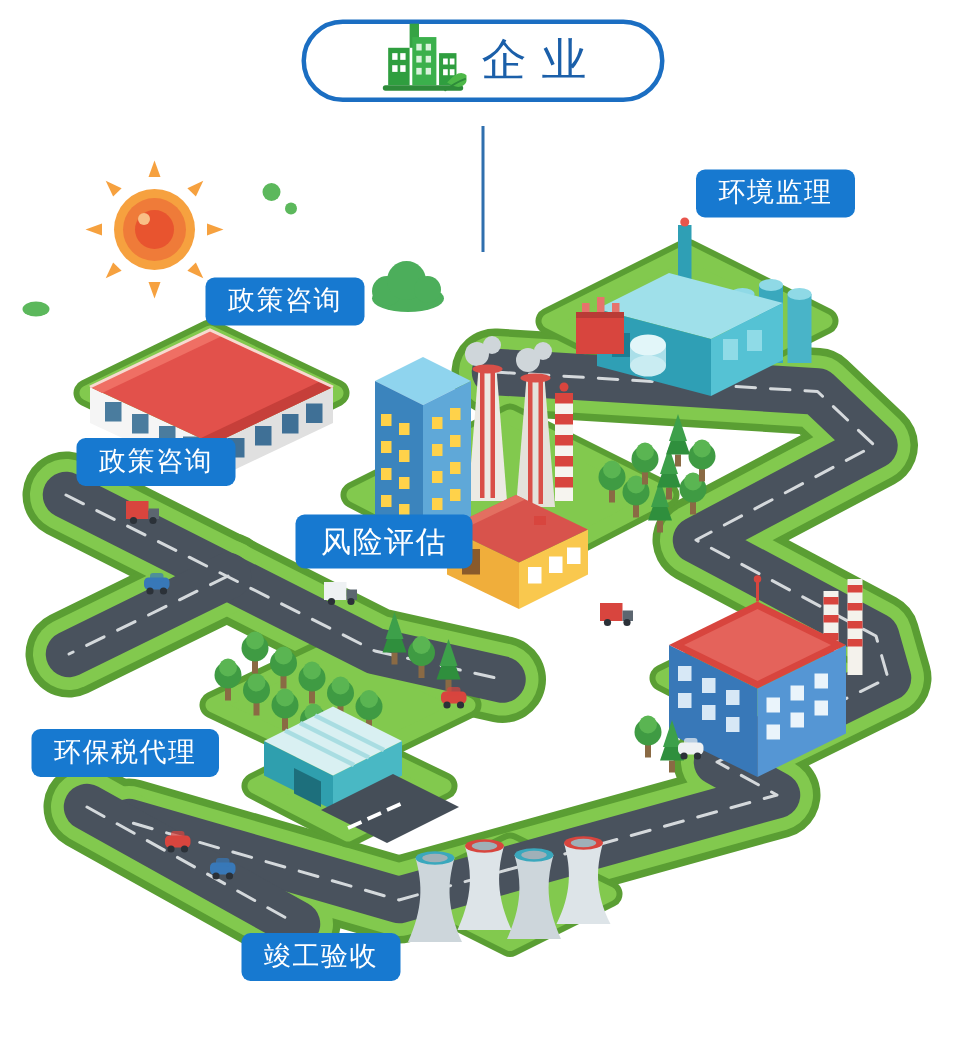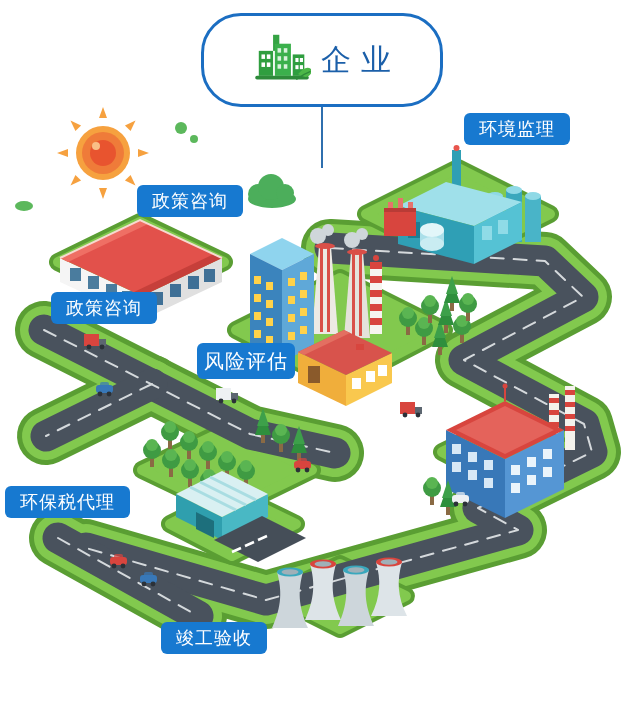--- a/index.html
+++ b/index.html
@@ -2,45 +2,45 @@
 <html style="--label-bg: #1779d0; --label-text: #ffffff; --header-border: #1b6ec2; --header-text: #1b5fa9; --connector: #2f6fae; --grass: #82c94e; --grass-edge: #5a9e33; --road: #49525d; --road-line: #e4e8ea; --sun-core: #e8542f; --sun-glow: #f6a13f; --leaf-green: #3fae49; --teal: #3aa8bd; --brick-red: #d8453e; --building-blue: #3878b8; --window-yellow: #ffd24a;"><head>
 <meta charset="utf-8">
 <style>
   html,body{margin:0;padding:0;background:#ffffff;}
   .canvas{
     position:relative;width:640px;height:704px;background:#ffffff;overflow:hidden;
     font-family:"DejaVu Sans","Liberation Sans",sans-serif;
   }
   .scene-svg{position:absolute;left:0;top:0;width:640px;height:704px;}
   .pill{
-    position:absolute;left:201px;top:13px;width:242px;height:94px;box-sizing:border-box;
+    position:absolute;left:201px;top:13px;width:242px;height:55px;box-sizing:border-box;
     border:3px solid var(--header-border,#1b6ec2);border-radius:40px;background:#ffffff;
     display:flex;align-items:center;justify-content:center;gap:10px;z-index:3;
   }
   .pill-title{
     font-size:30px;color:var(--header-text,#1b5fa9);letter-spacing:10px;margin-right:-10px;
     font-weight:500;line-height:1;
   }
   .connector{
     position:absolute;left:321px;top:84px;width:2px;height:84px;
     background:var(--connector,#2f6fae);z-index:2;
   }
   .lbl{
     position:absolute;background:var(--label-bg,#1779d0);color:var(--label-text,#ffffff);
     font-size:18px;line-height:1;padding:7px 15px;border-radius:6px;letter-spacing:1px;
     white-space:nowrap;z-index:4;
   }
-  .lbl--lg{font-size:20px;padding:8px 7px;}
+  .lbl--lg{font-size:20px;padding:8px 17px;}
   #lbl-env-supervision{left:464px;top:113px;}
   #lbl-policy-consulting{left:137px;top:185px;}
   #lbl-facility-operation{left:51px;top:292px;}
   #lbl-env-assessment{left:389px;top:276px;}
   #lbl-risk-assessment{left:197px;top:343px;}
   #lbl-discharge-permit{left:481px;top:376px;}
-  #lbl-env-tax-agency{left:5px;top:486px;}
+  #lbl-env-tax-agency{left:21px;top:486px;}
   #lbl-project-treatment{left:397px;top:528px;}
   #lbl-completion-acceptance{left:161px;top:622px;}
 </style>
 </head>
 <body>
 
 <div class="canvas">
 
   <svg class="scene-svg" viewBox="0 0 640 704" xmlns="http://www.w3.org/2000/svg">
     <defs>

